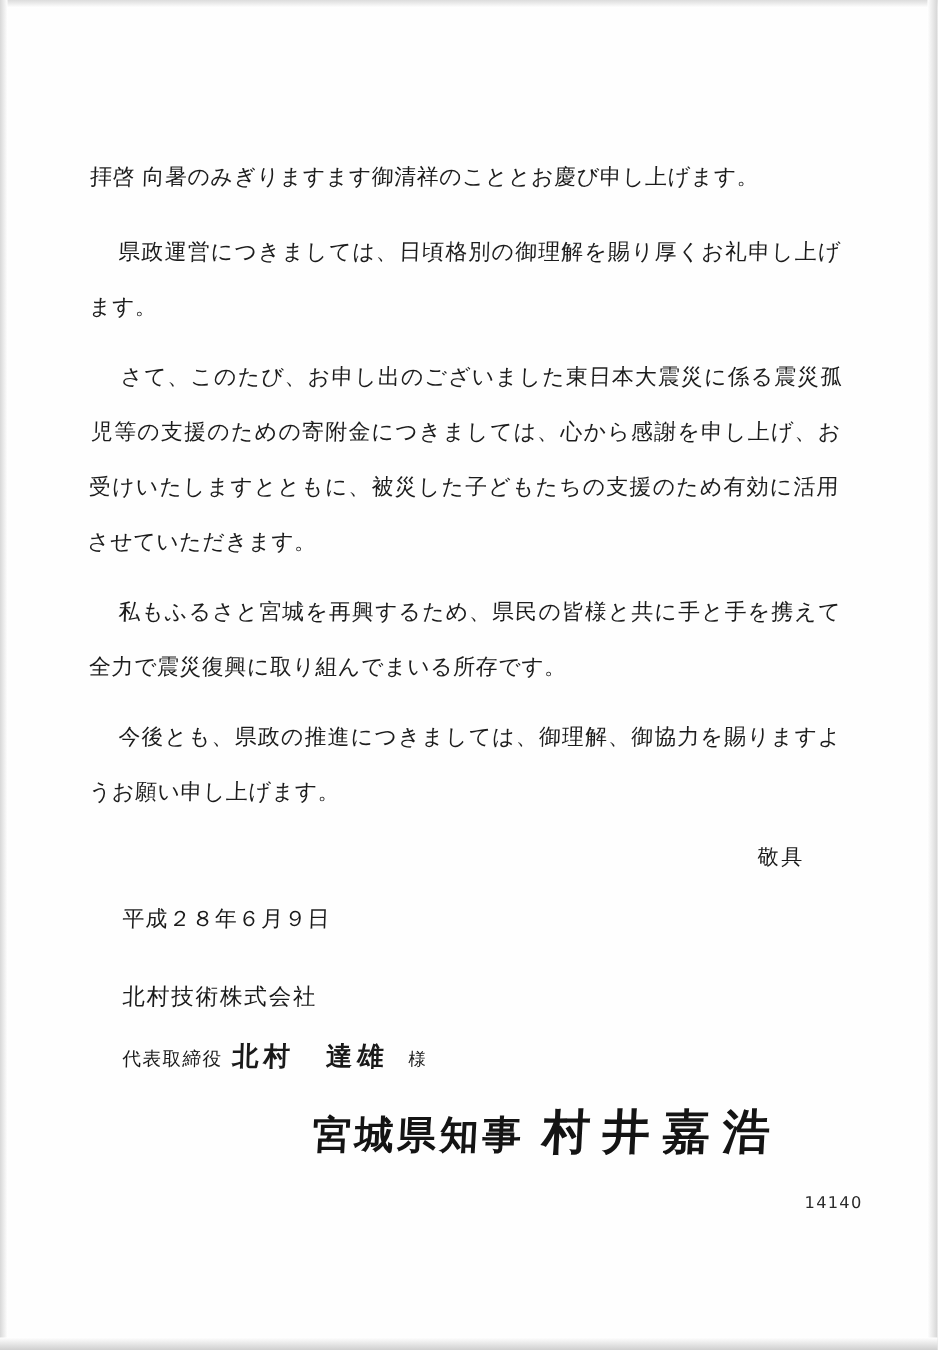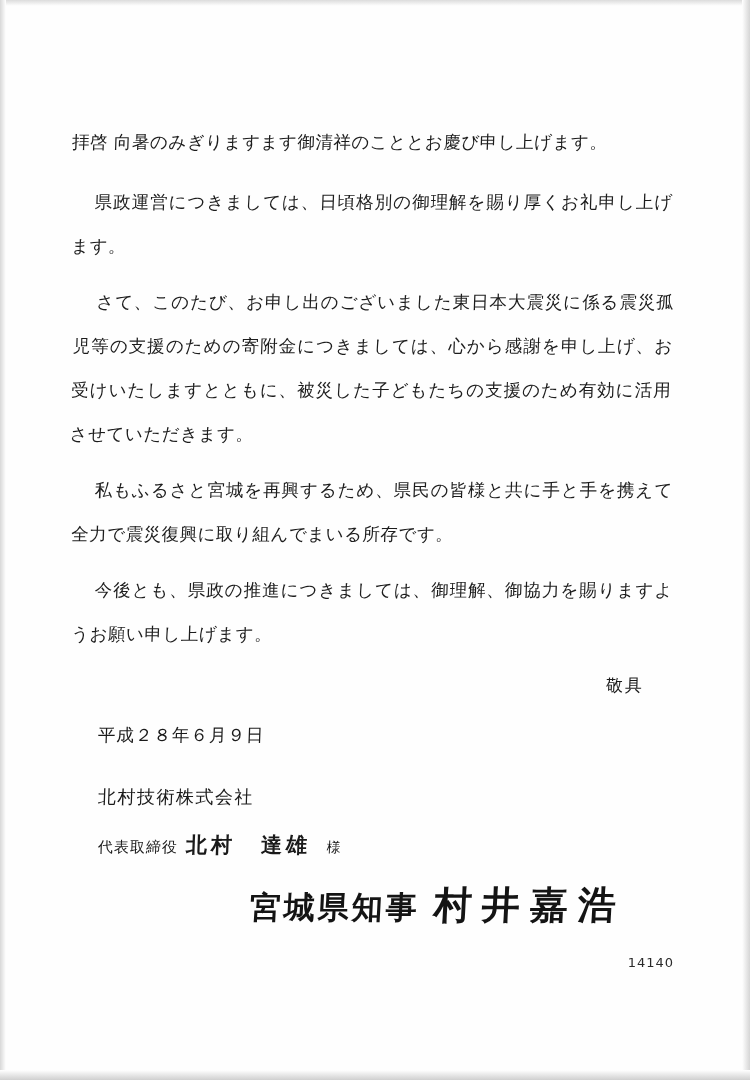--- a/index.html
+++ b/index.html
@@ -134,21 +134,21 @@
     letter-spacing: 3px;
   }
   .signature .sig-name {
     font-size: 38px;
     letter-spacing: 10px;
     margin-left: 14px;
   }
 
   .doc-number {
     position: absolute;
-    right: 76px;
+    right: 60px;
     top: 955px;
     font-size: 13px;
     letter-spacing: 1px;
     font-family: "DejaVu Sans", sans-serif;
     color: #2a2a2a;
   }
 </style>
 </head>
 <body>
 

